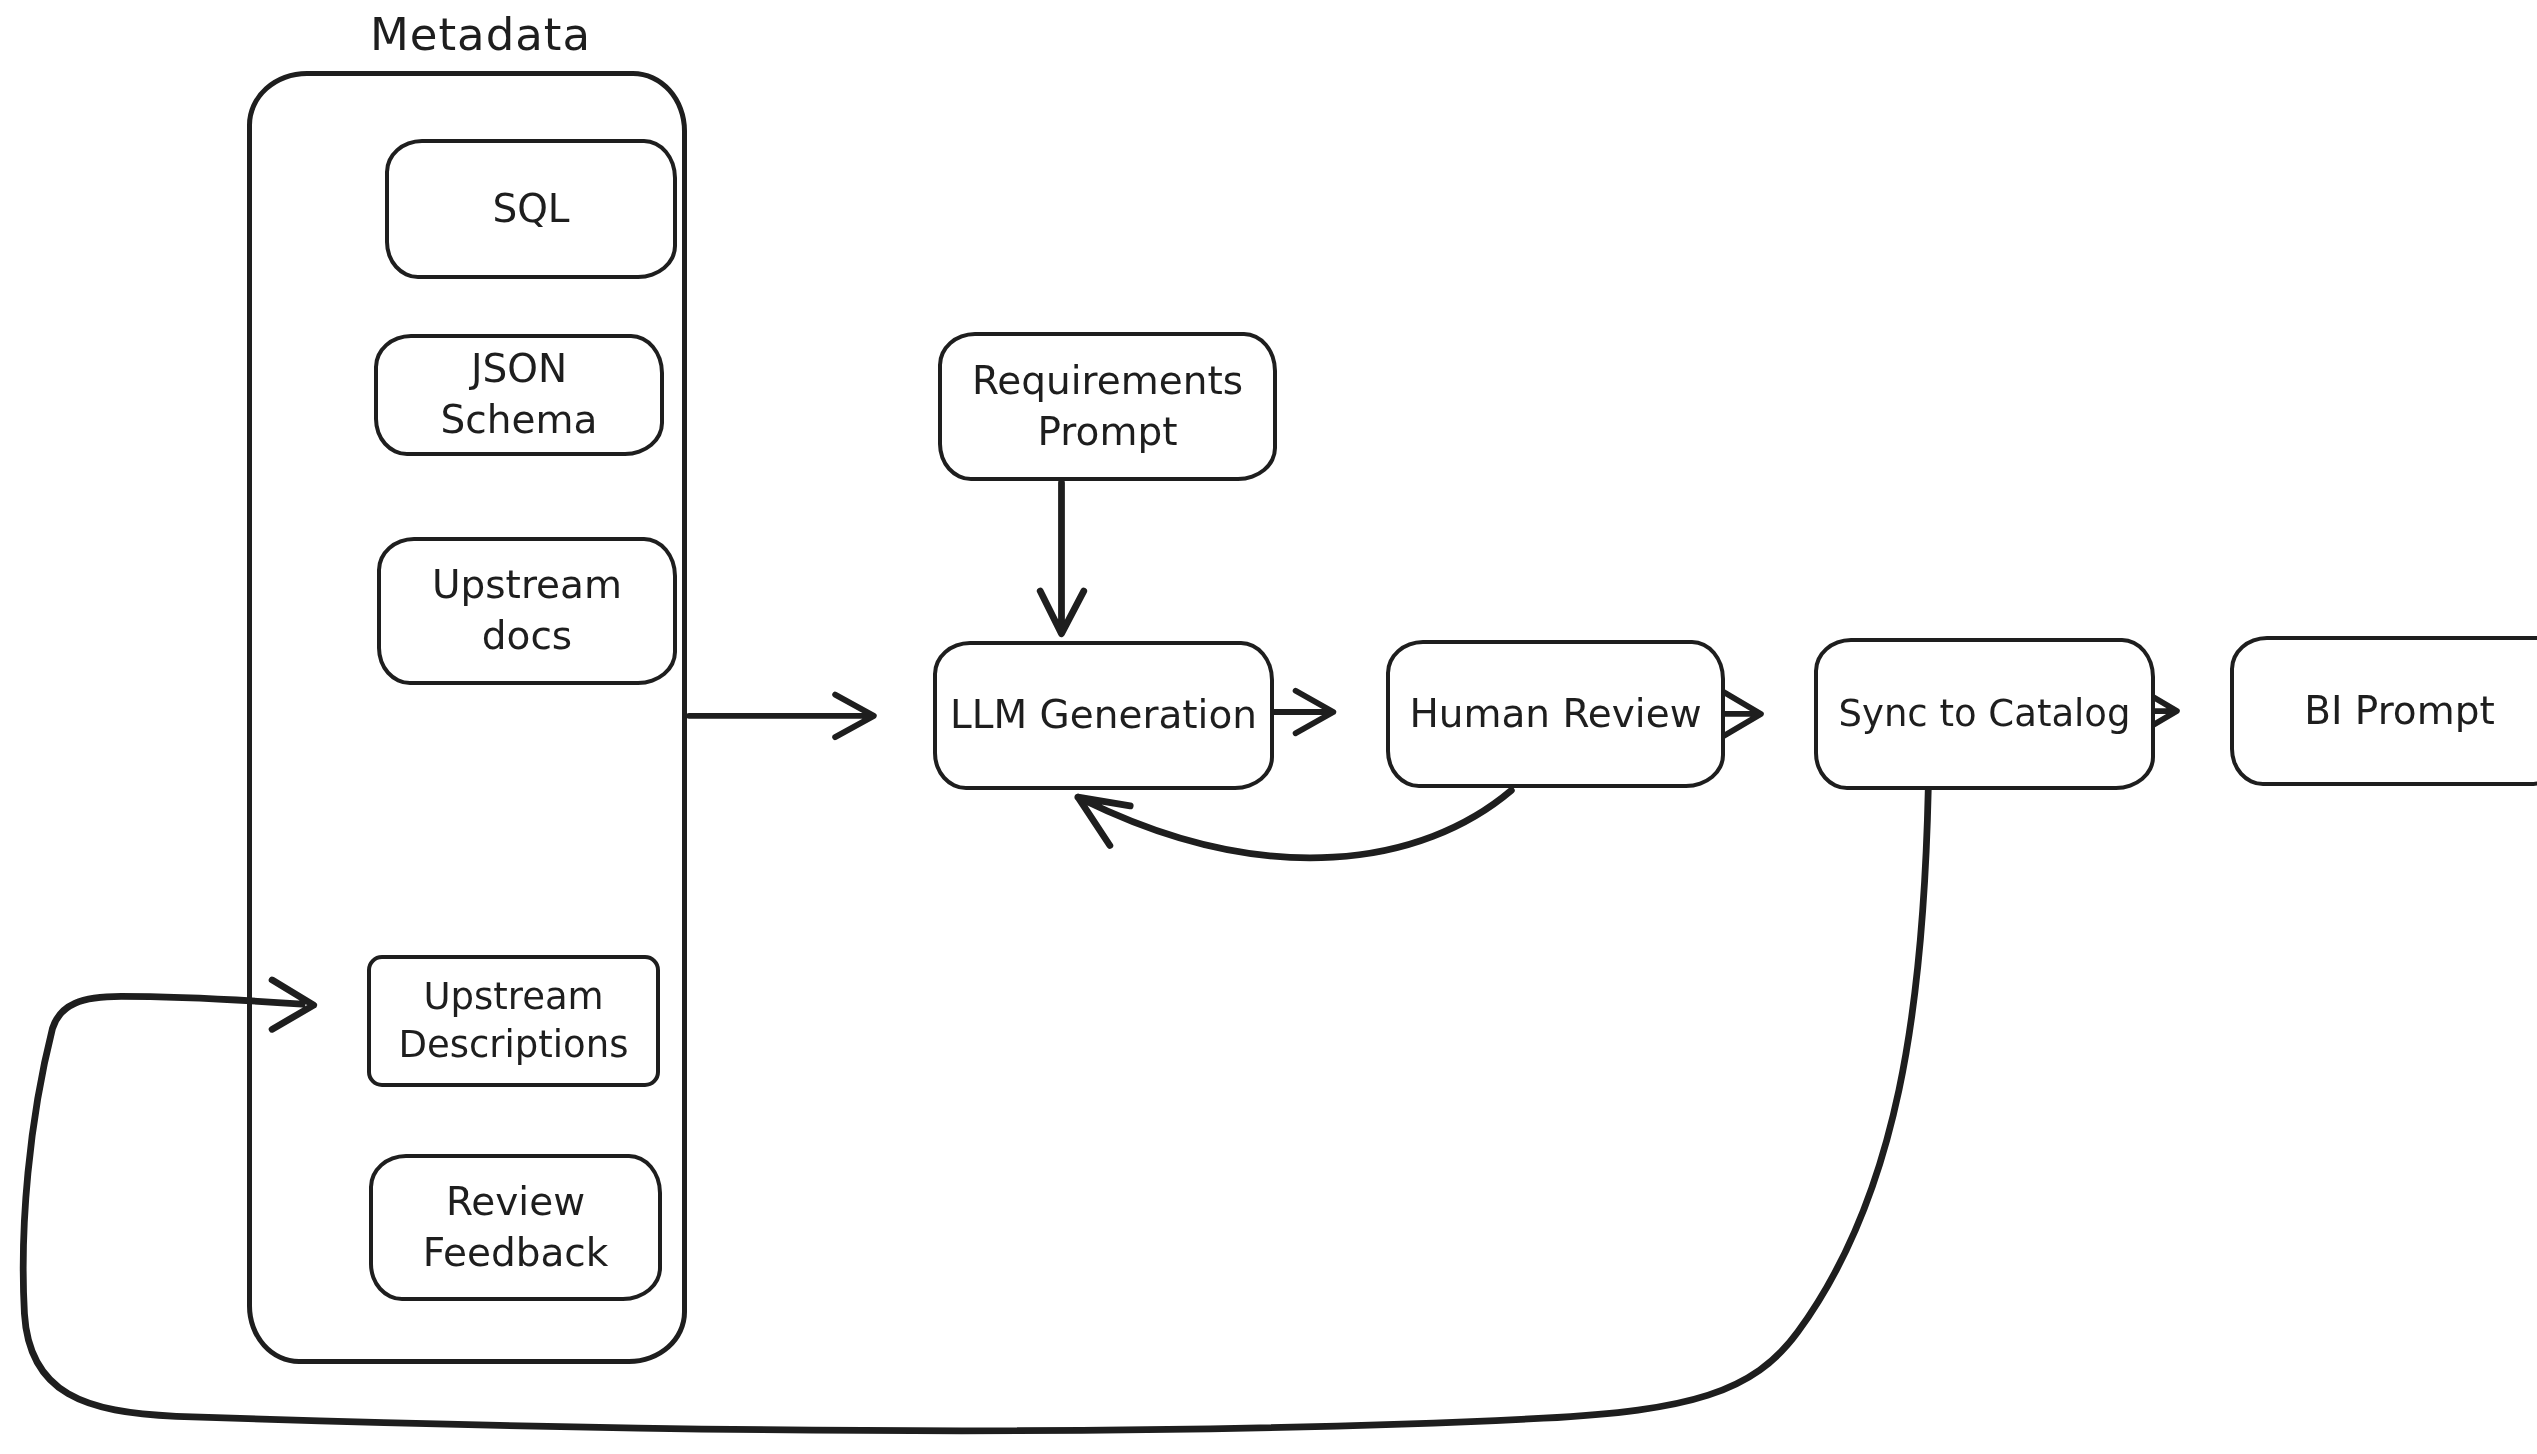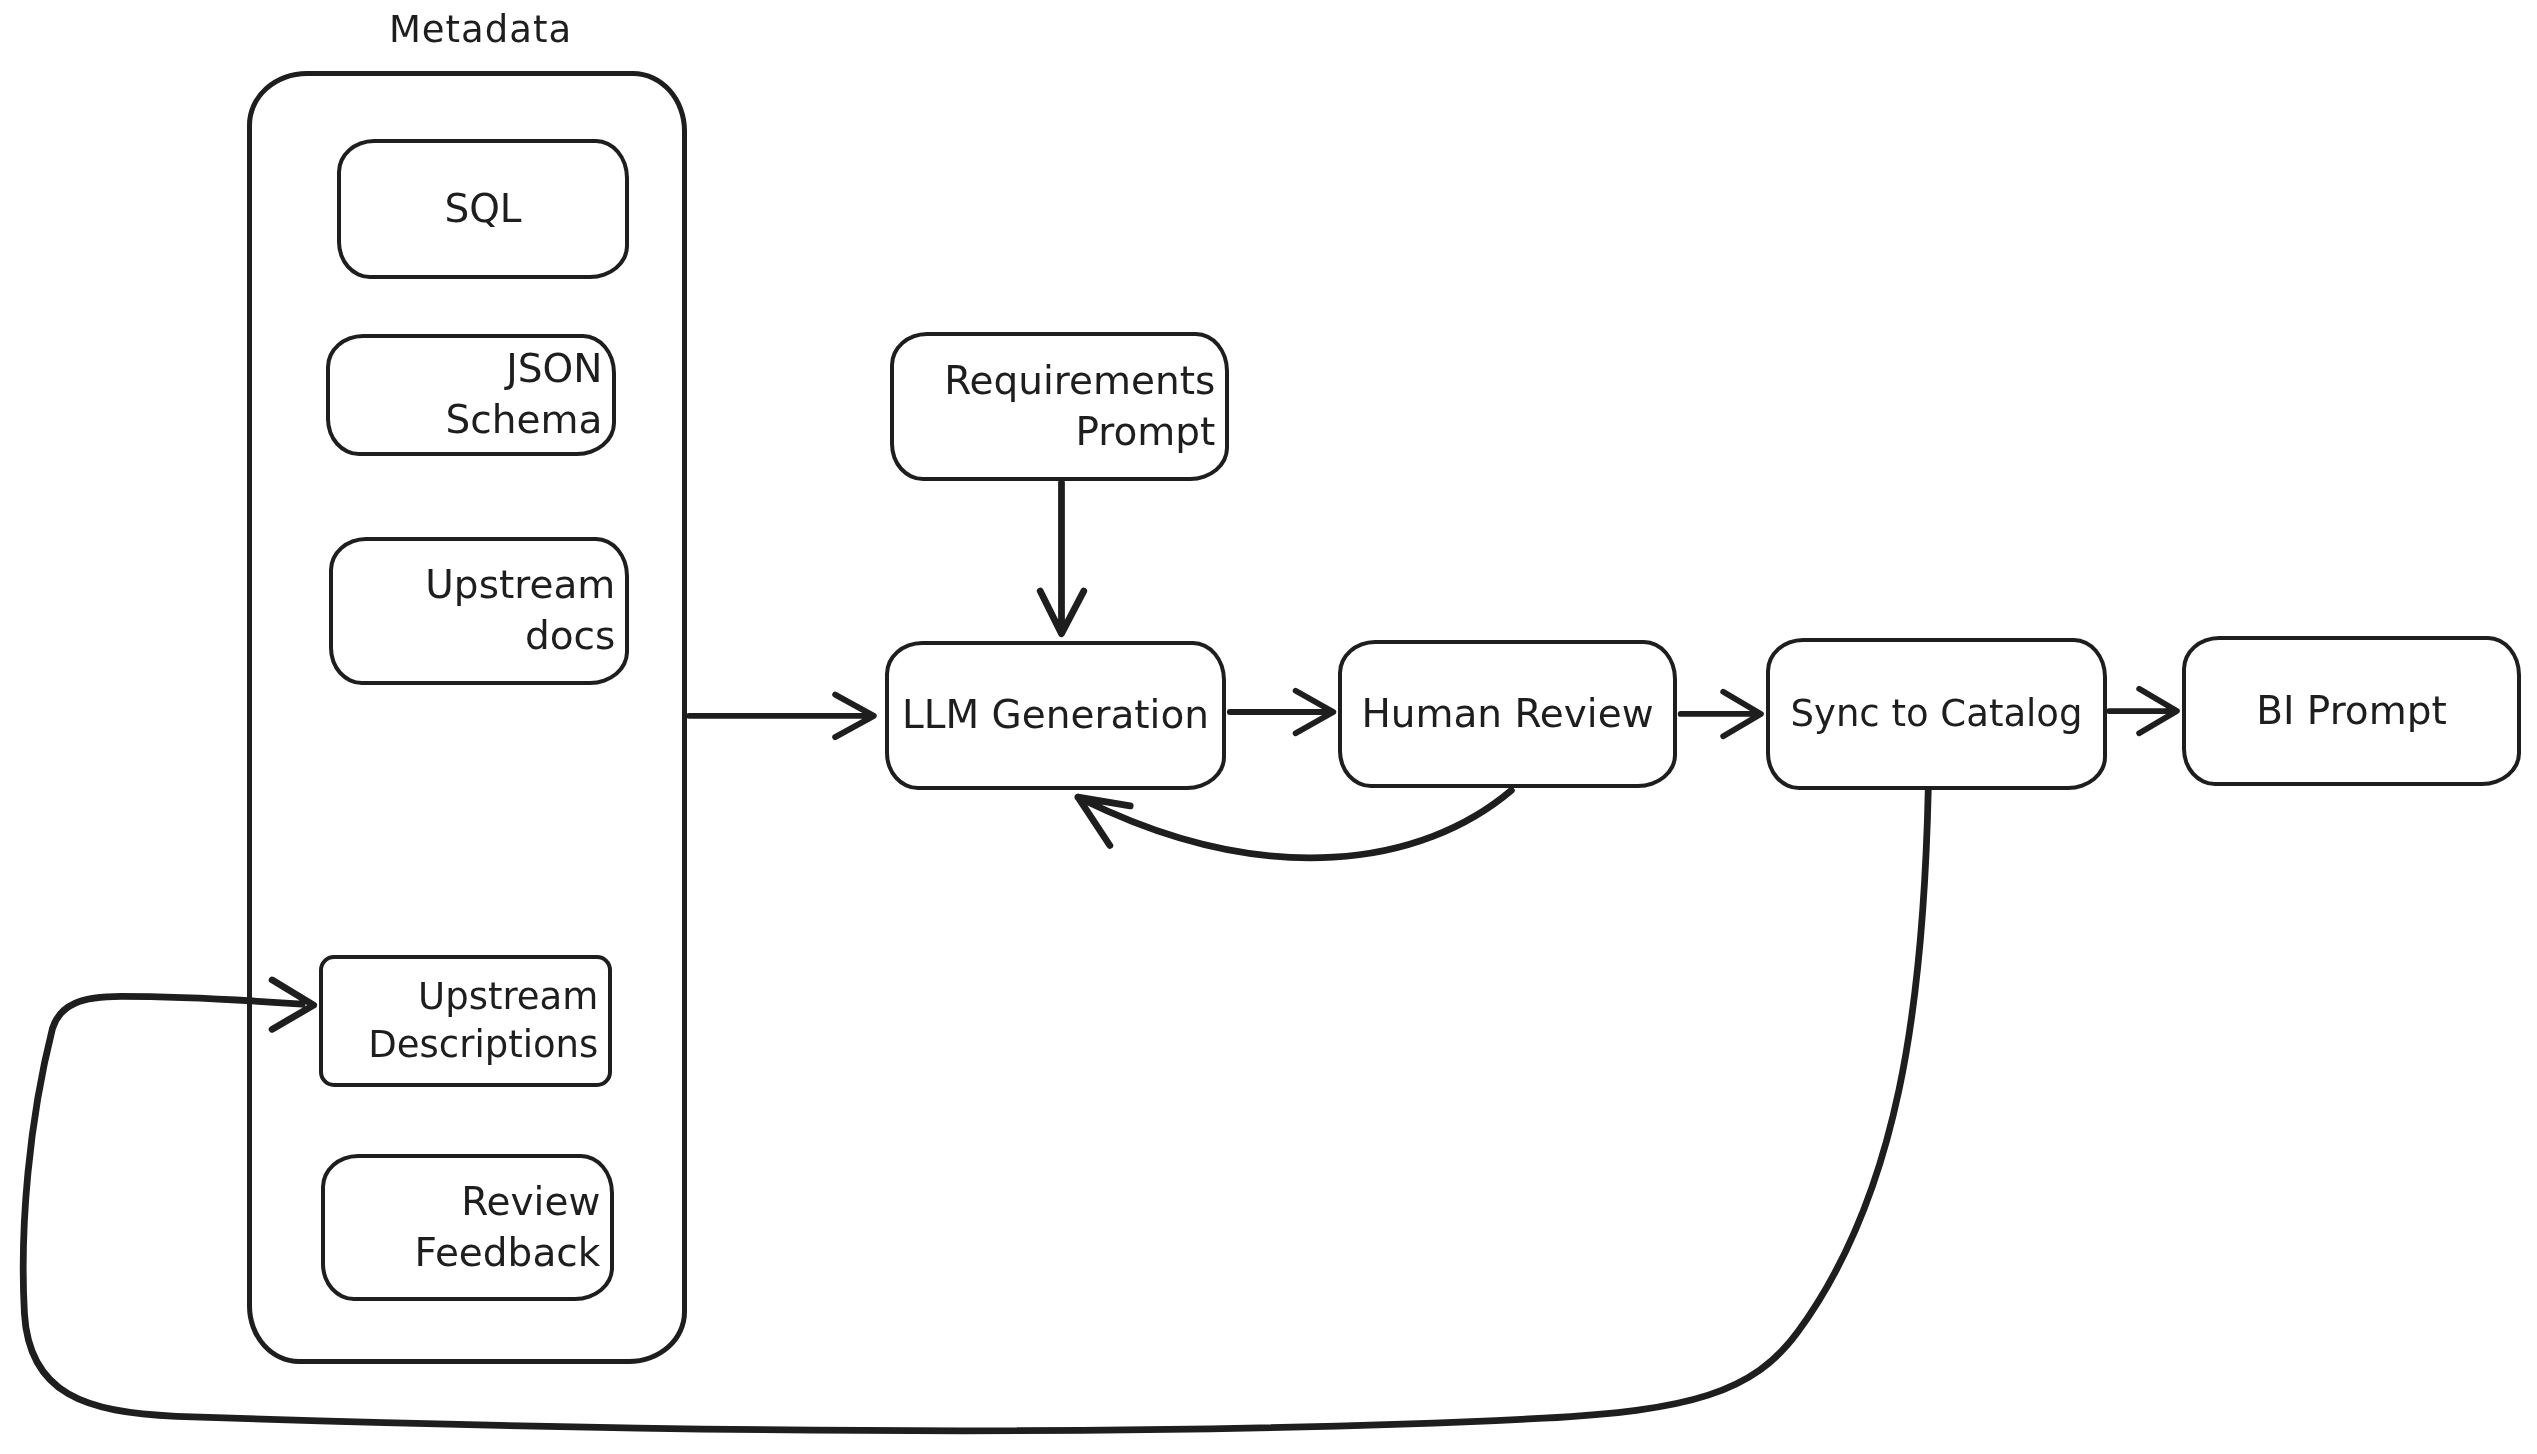--- a/index.html
+++ b/index.html
@@ -35,37 +35,38 @@
   .group-box{
     position:absolute;
     box-sizing:border-box;
     border:5.8px solid var(--stroke);
     border-radius:60px 54px 58px 52px / 54px 60px 52px 58px;
     background:transparent;
   }
   .group-title{
     position:absolute;
     text-align:center;
-    font-size:37px;
+    font-size:45px;
     font-weight:500;
     letter-spacing:1px;
   }
   .node{
     position:absolute;
     box-sizing:border-box;
     border:4.8px solid var(--stroke);
     border-radius:37px 33px 39px 33px / 33px 39px 33px 37px;
     background:var(--bg);
     display:flex;
     align-items:center;
     justify-content:center;
-    text-align:right;
+    text-align:center;
     font-size:39px;
     line-height:1.3;
     padding:3.9px 9.7px;
+    margin-left:48px;
   }
   .node span{ display:block; }
 </style>
 </head>
 <body>
 
 <div class="canvas">
 
   <svg class="edges" viewBox="0 0 2623 1503" xmlns="http://www.w3.org/2000/svg">
 

